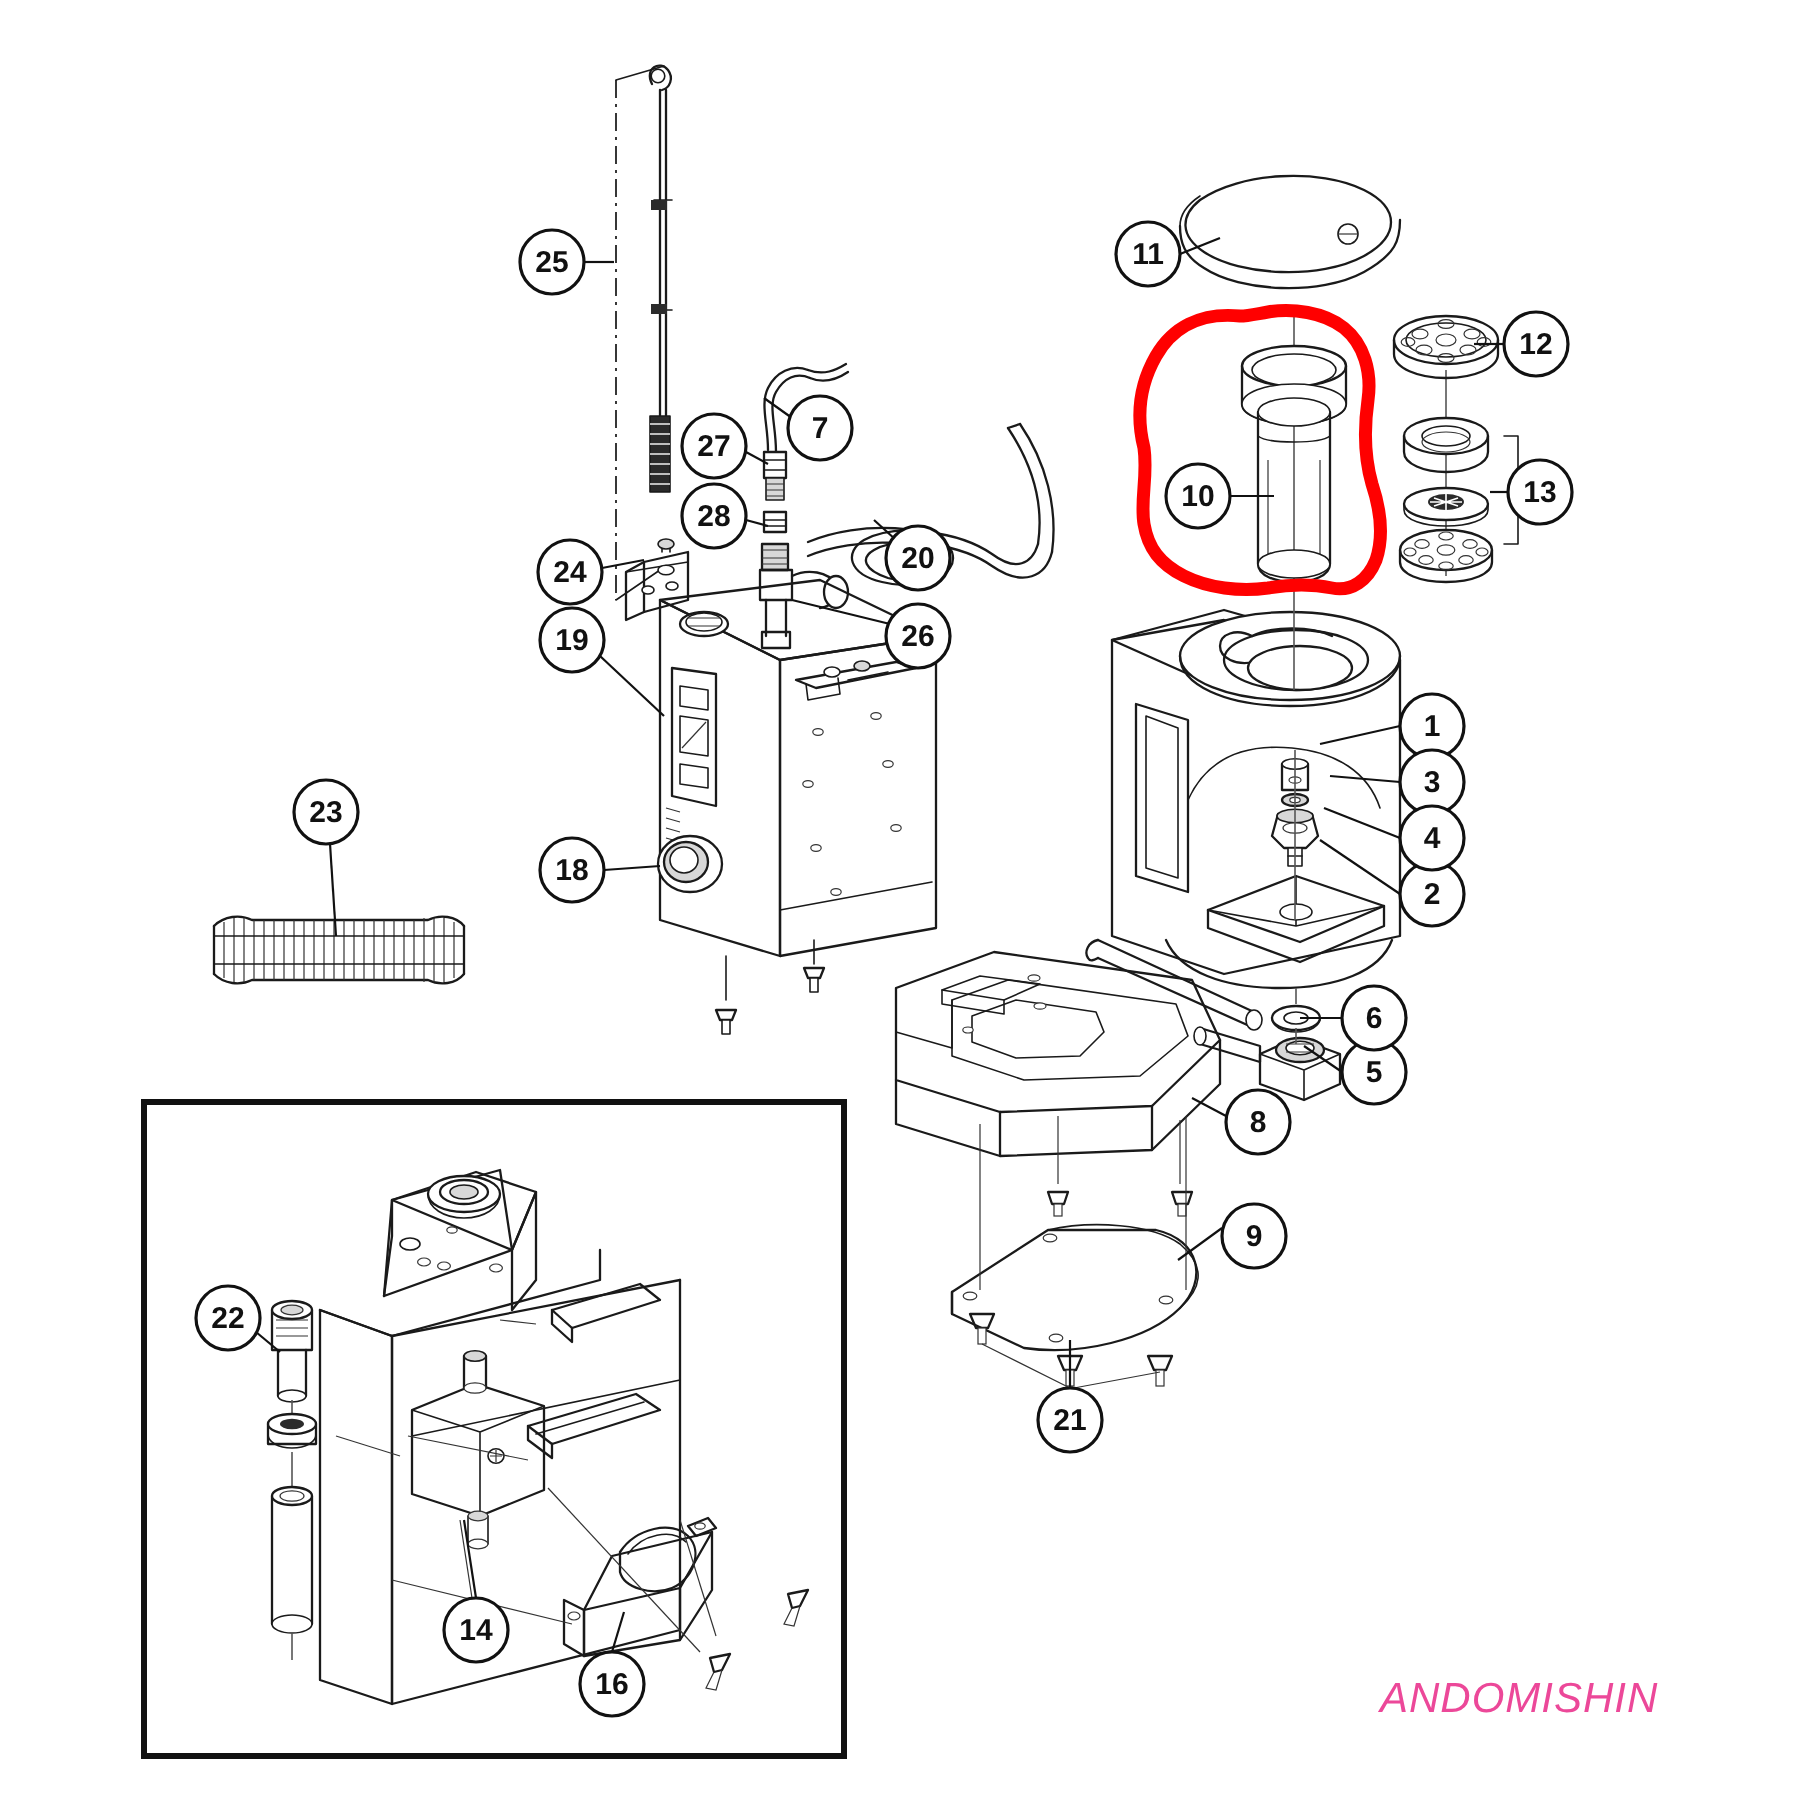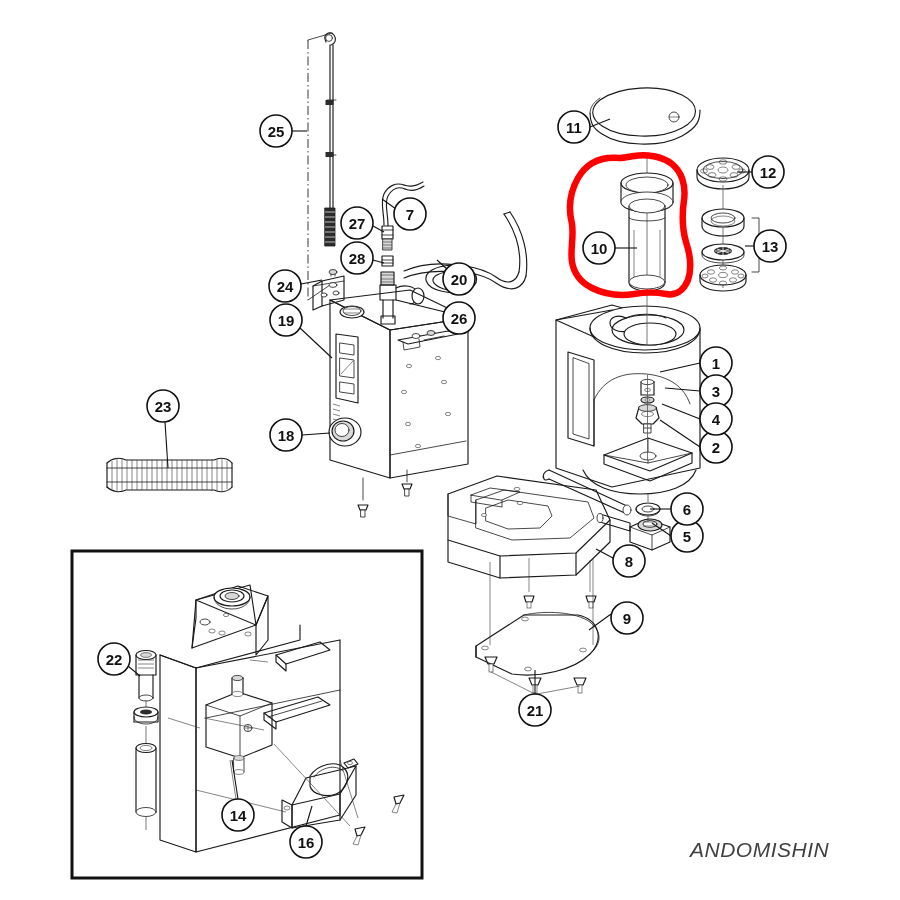--- a/index.html
+++ b/index.html
@@ -676,15 +676,15 @@
           <text x="357" y="223.5" class="callout-num">27</text>
         </g>
         <g>
           <circle cx="357" cy="258" r="16" class="callout-circle"></circle>
           <text x="357" y="258.5" class="callout-num">28</text>
         </g>
       </g>
 
   </svg>
 
-  <div id="watermark" style="color: #404040;">ANDOMISHIN</div>
+  <div id="watermark" style="color: #ec4899;">ANDOMISHIN</div>
 
 </div>
 
 </body></html>

